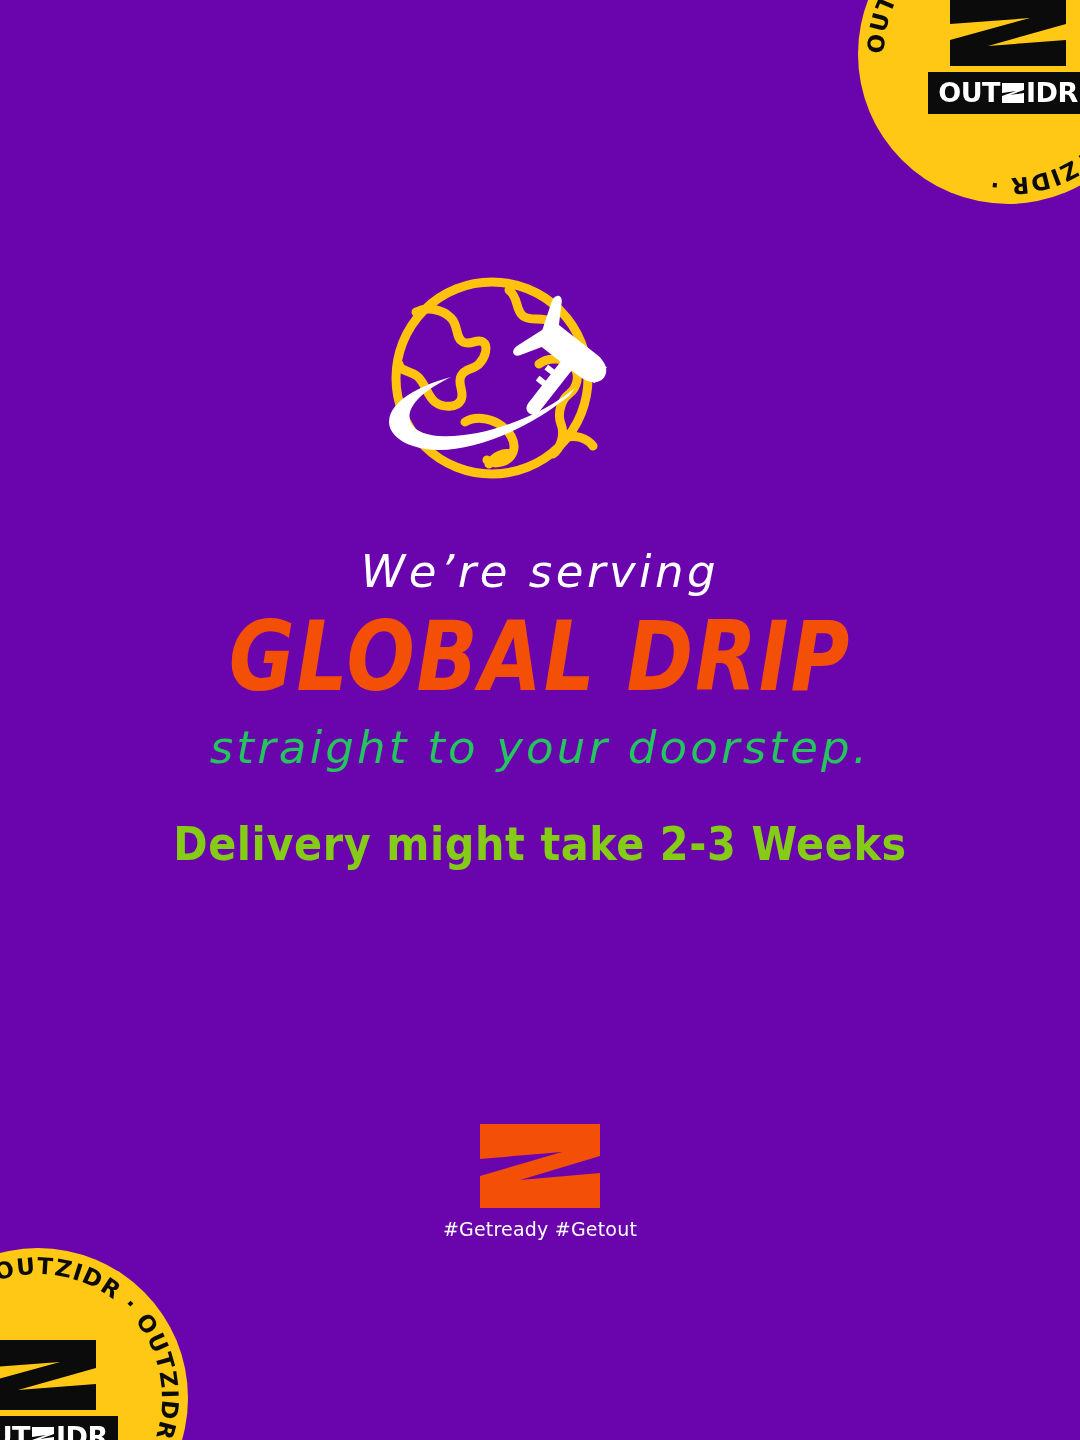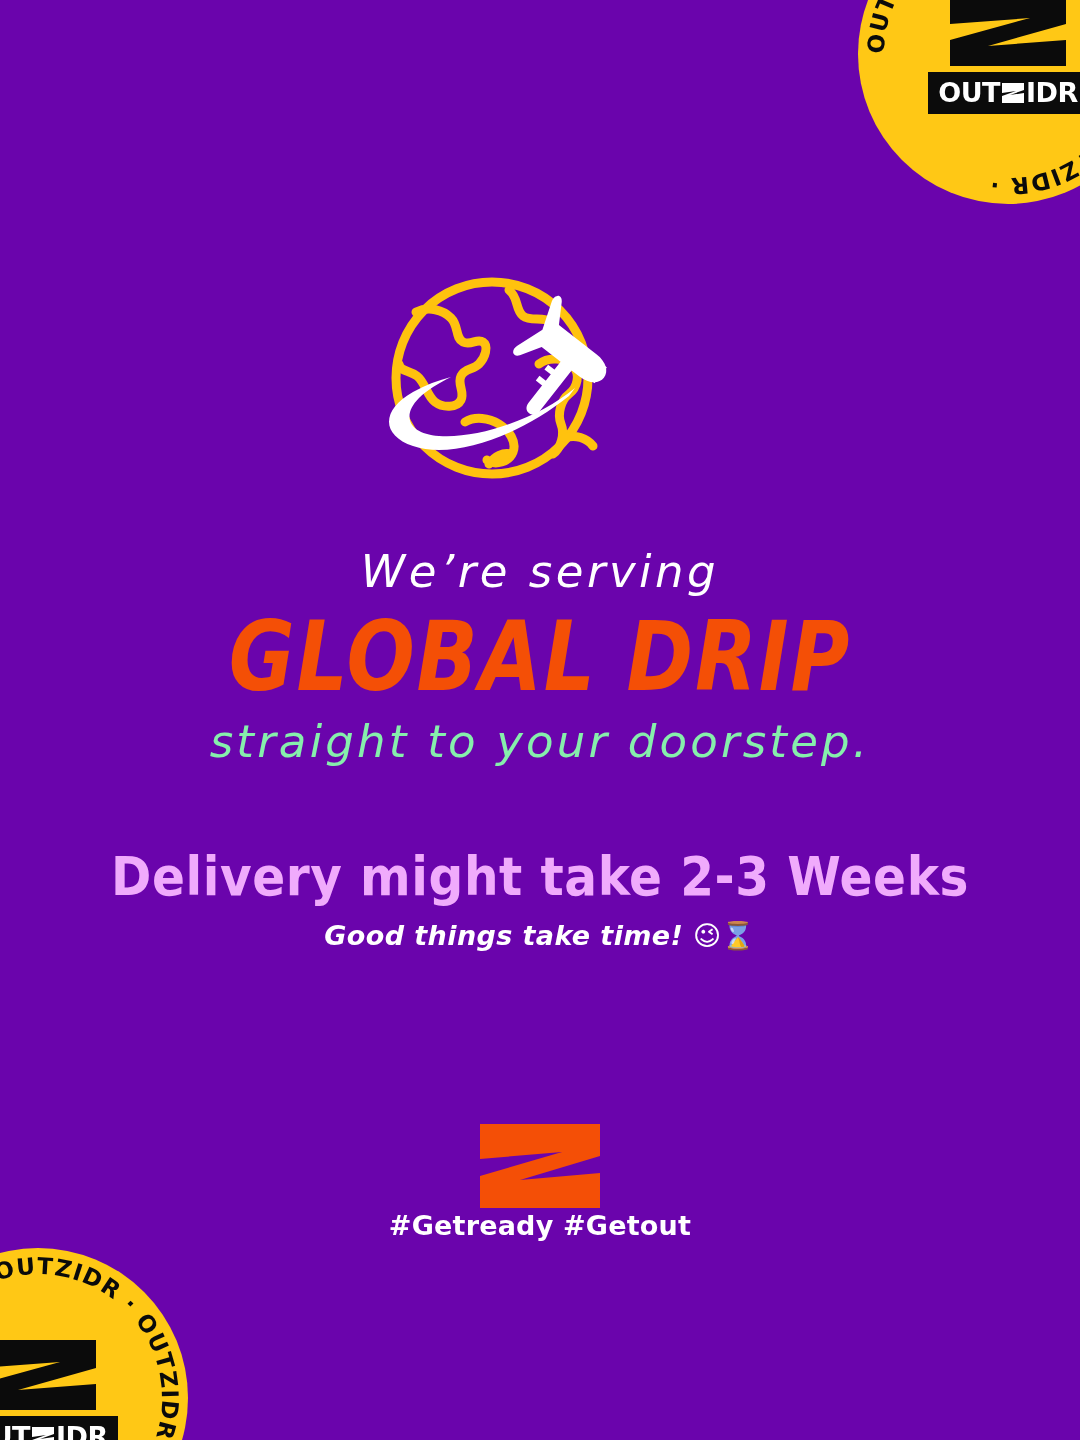--- a/index.html
+++ b/index.html
@@ -90,43 +90,42 @@
     color:#F44F06;
     font-family:"DejaVu Sans Condensed","DejaVu Sans", sans-serif;
     font-weight:700;
     font-size:96px;
     letter-spacing:2px;
     line-height:1.18;
     transform:scaleX(0.93);
     margin-top:6px;
   }
   .line-doorstep {
-    color:#86efac;
+    color:#22c55e;
     font-family:"DejaVu Sans", sans-serif;
     font-weight:300;
     font-size:45px;
     letter-spacing:3.2px;
     line-height:1.1;
-    margin-top:2px;
+    margin-top:8px;
   }
 
   .delivery {
     position:absolute;
     left:0; right:0;
     top:818px;
     text-align:center;
   }
   .delivery-main {
-    color:#f0abfc;
+    color:#84cc16;
     font-family:"DejaVu Sans Condensed","DejaVu Sans", sans-serif;
     font-weight:700;
-    font-size:54px;
+    font-size:46px;
     letter-spacing:0.6px;
     line-height:1.15;
-    margin-top:28px;
   }
   .delivery-sub {
     color:#ffffff;
     font-family:"DejaVu Sans", sans-serif;
     font-weight:700;
     font-style:italic;
     font-size:27px;
     letter-spacing:0.4px;
     margin-top:12px;
     line-height:1.2;
@@ -139,24 +138,24 @@
     left:0; right:0;
     top:1122px;
     display:flex;
     flex-direction:column;
     align-items:center;
   }
   .footer-logo { width:128px; height:88px; display:block; }
   .footer-tag {
     color:#ffffff;
     font-family:"DejaVu Sans", sans-serif;
-    font-weight:700;
-    font-size:27px;
+    font-weight:400;
+    font-size:19px;
     letter-spacing:0.2px;
-    margin-top:0;
+    margin-top:8px;
   }
 </style>
 </head>
 <body>
 
 <div class="stage">
 
   <div class="badge badge-tr">
     <svg class="badge-ring" viewBox="0 0 300 300">
       <defs>
@@ -208,24 +207,20 @@
   </svg>
 
   <div class="copy">
     <div class="line-serving">We’re serving</div>
     <div class="line-global">GLOBAL DRIP</div>
     <div class="line-doorstep">straight to your doorstep.</div>
   </div>
 
   <div class="delivery">
     <div class="delivery-main">Delivery might take 2-3 Weeks</div>
-    <div class="delivery-sub">
-      <span>Good things take time!</span>
-      <span class="emo">😉</span><span class="emo">⌛</span>
-    </div>
   </div>
 
   <div class="footer">
     <svg class="footer-logo" viewBox="0 0 128 88">
       <path d="M4,2 L124,2 L124,34 L44,58 L124,51 L124,86 L4,86 L4,54 L86,30 L4,37 Z" fill="#F44F06"></path>
     </svg>
     <div class="footer-tag">#Getready #Getout</div>
   </div>
 
   <div class="badge badge-bl">

